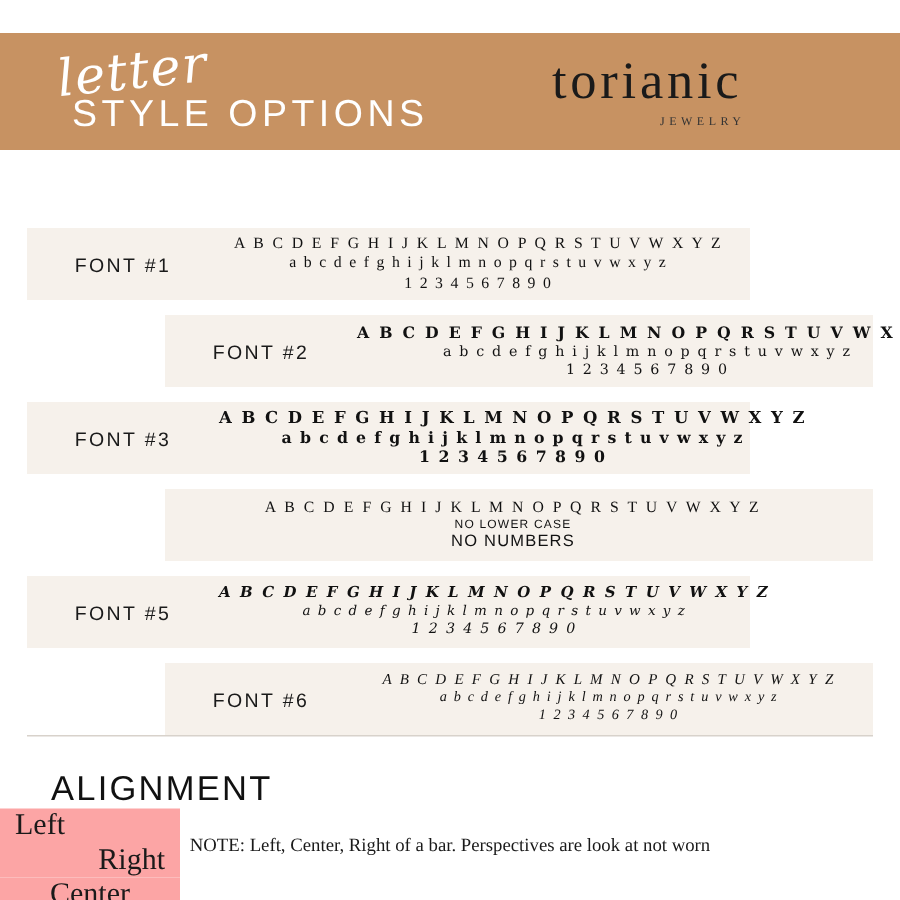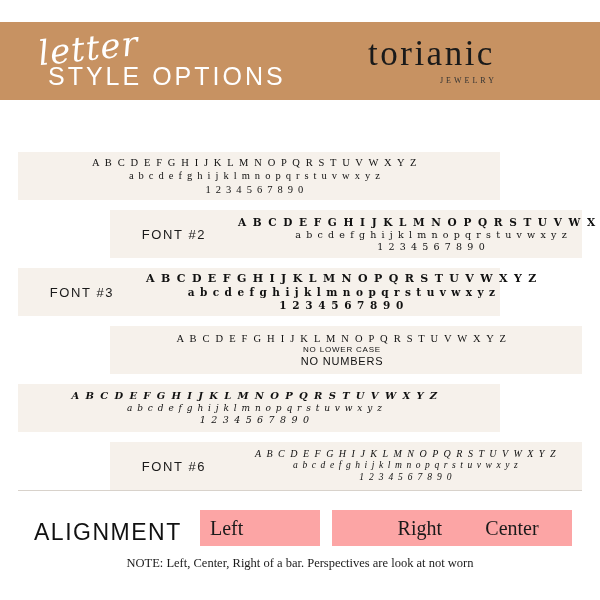--- a/index.html
+++ b/index.html
@@ -156,21 +156,22 @@
   }
 
   
   .alignment {
     position: absolute;
     left: 0;
     top: 512px;
     width: 600px;
     height: 34px;
     display: flex;
-    align-items: flex-end;
+    align-items: flex-start;
+    flex-direction: column;
   }
   .alignment-title {
     margin-left: 34px;
     width: 166px;
     font-family: "Liberation Sans", sans-serif;
     font-size: 23px;
     letter-spacing: 1.5px;
     color: #111111;
     font-weight: 400;
   }
@@ -213,20 +214,21 @@
     </div>
     <div class="header-right">
       <div class="brand">torianic</div>
       <div class="brand-sub">JEWELRY</div>
     </div>
   </div>
 
   <div class="fonts">
 
     <div class="font-row left">
+      <div class="font-label">FONT #1</div>
       <div class="font-sample s1">
         <div class="up">A B C D E F G H I J K L M N O P Q R S T U V W X Y Z</div>
         <div class="low">a b c d e f g h i j k l m n o p q r s t u v w x y z</div>
         <div class="num">1 2 3 4 5 6 7 8 9 0</div>
       </div>
     </div>
 
     <div class="font-row right">
       <div class="font-label">FONT #2</div>
       <div class="font-sample s2">
@@ -247,20 +249,21 @@
 
     <div class="font-row right">
       <div class="font-sample s4">
         <div class="up">A B C D E F G H I J K L M N O P Q R S T U V W X Y Z</div>
         <div class="low">NO LOWER CASE</div>
         <div class="num">NO NUMBERS</div>
       </div>
     </div>
 
     <div class="font-row left">
+      <div class="font-label">FONT #5</div>
       <div class="font-sample s5">
         <div class="up">A B C D E F G H I J K L M N O P Q R S T U V W X Y Z</div>
         <div class="low">a b c d e f g h i j k l m n o p q r s t u v w x y z</div>
         <div class="num">1 2 3 4 5 6 7 8 9 0</div>
       </div>
     </div>
 
     <div class="font-row right">
       <div class="font-label">FONT #6</div>
       <div class="font-sample s6">

